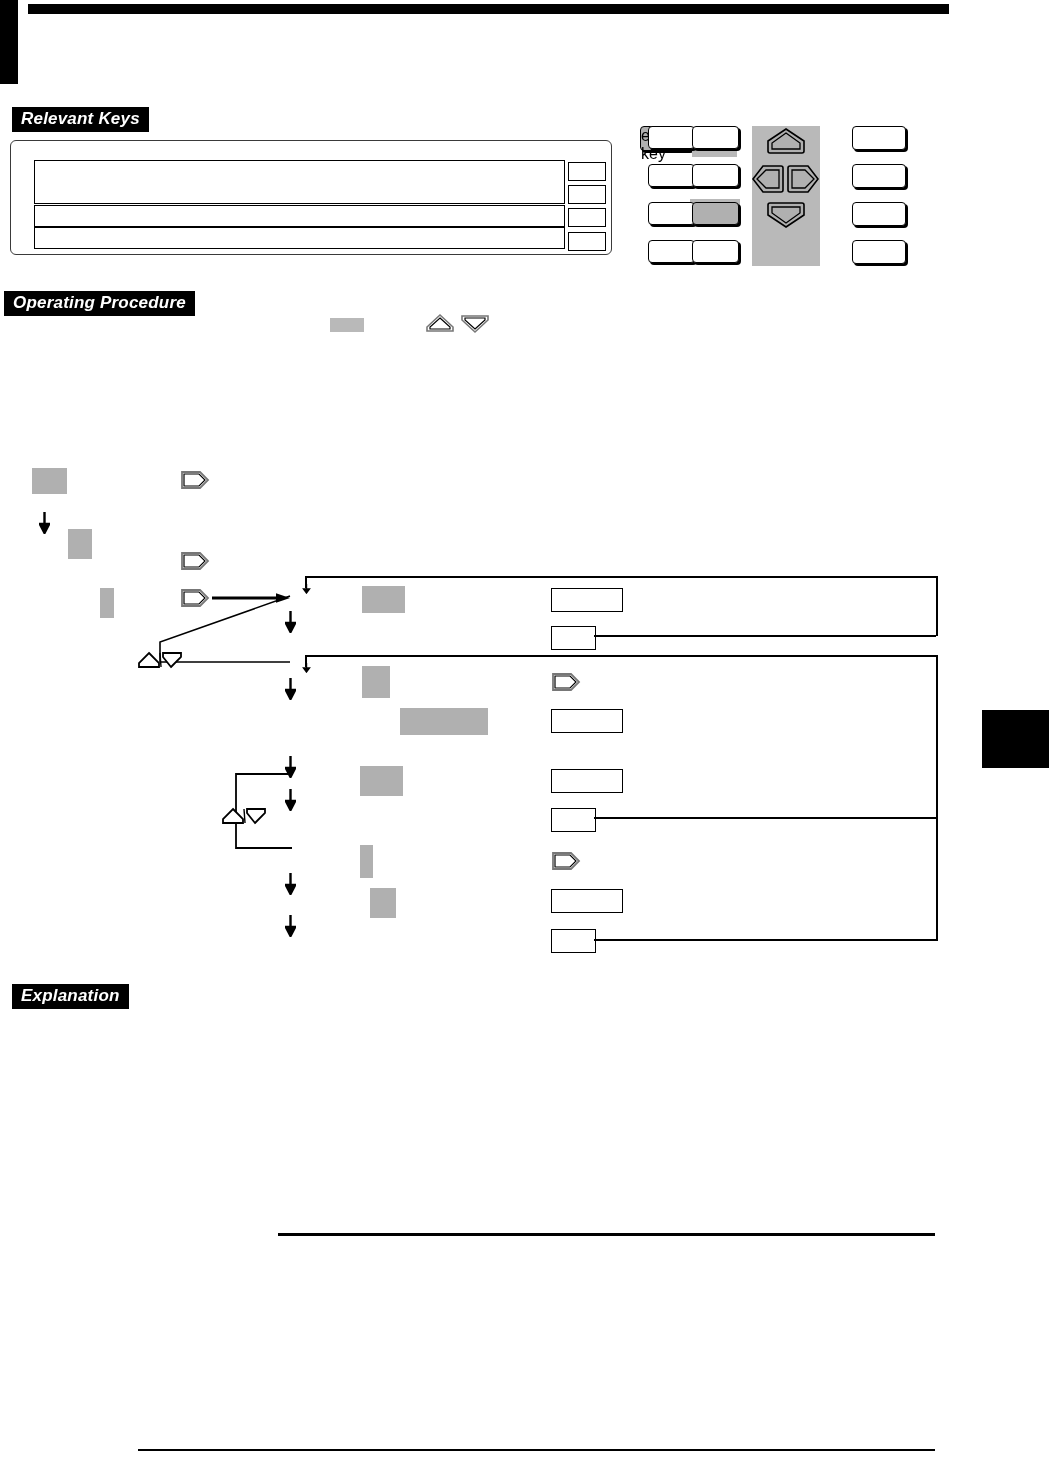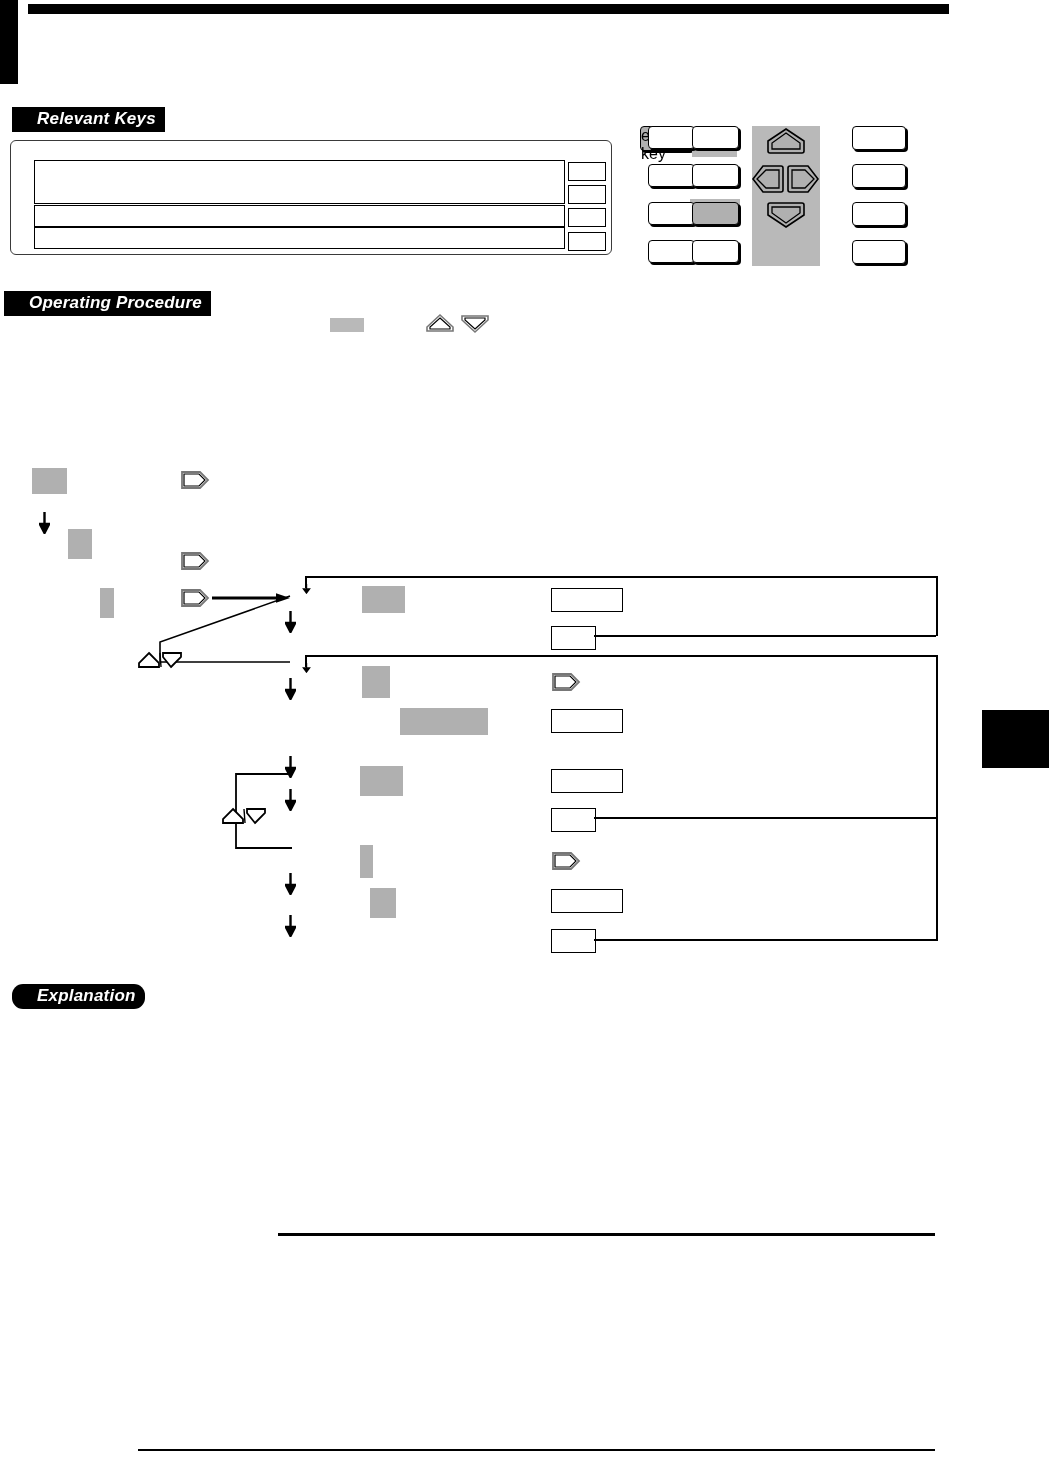--- a/index.html
+++ b/index.html
@@ -11,25 +11,25 @@
   
   #top-rule{left:28px;top:4px;width:921px;height:10px;background:#000;}
   #left-margin-bar{left:0px;top:0px;width:18px;height:84px;background:#000;}
   #edge-tab{left:982px;top:710px;width:67px;height:58px;background:#000;}
 
   #rule-mid{left:278px;top:1233px;width:657px;height:3px;background:#000;}
   #rule-bottom{left:138px;top:1449px;width:797px;height:2px;background:#000;}
 
   
   .sect-head{background:#000;color:#fff;font-weight:bold;font-style:italic;
-             letter-spacing:.2px;padding:3px 9px 4px 25px;display:inline-block;
+             letter-spacing:.2px;padding:3px 9px 4px 9px;display:inline-block;
              font-size:17px;line-height:18px;white-space:nowrap;}
   #head-relevant{left:12px;top:107px;}
   #head-procedure{left:4px;top:291px;}
-  #head-explanation{left:12px;top:984px;border-radius:11px;}
+  #head-explanation{left:12px;top:984px;}
 
   
   #display-panel{left:10px;top:140px;width:600px;height:113px;
                  border:1.5px solid #3a3a3a;border-radius:6px;background:#fff;}
   .screen-line{position:absolute;border:1.6px solid #000;background:#fff;}
   #screen-big{left:23px;top:19px;width:529px;height:42px;}
   #screen-row2{left:23px;top:64px;width:529px;height:20px;}
   #screen-row3{left:23px;top:86px;width:529px;height:20px;}
 
   .softkey{position:absolute;border:1.5px solid #000;background:#fff;

